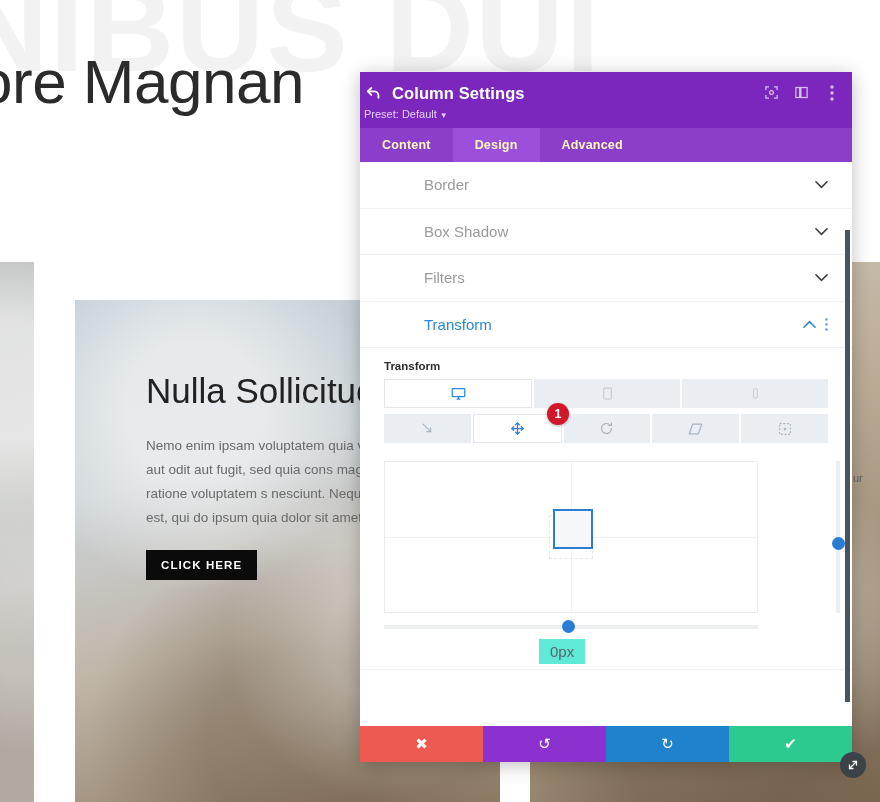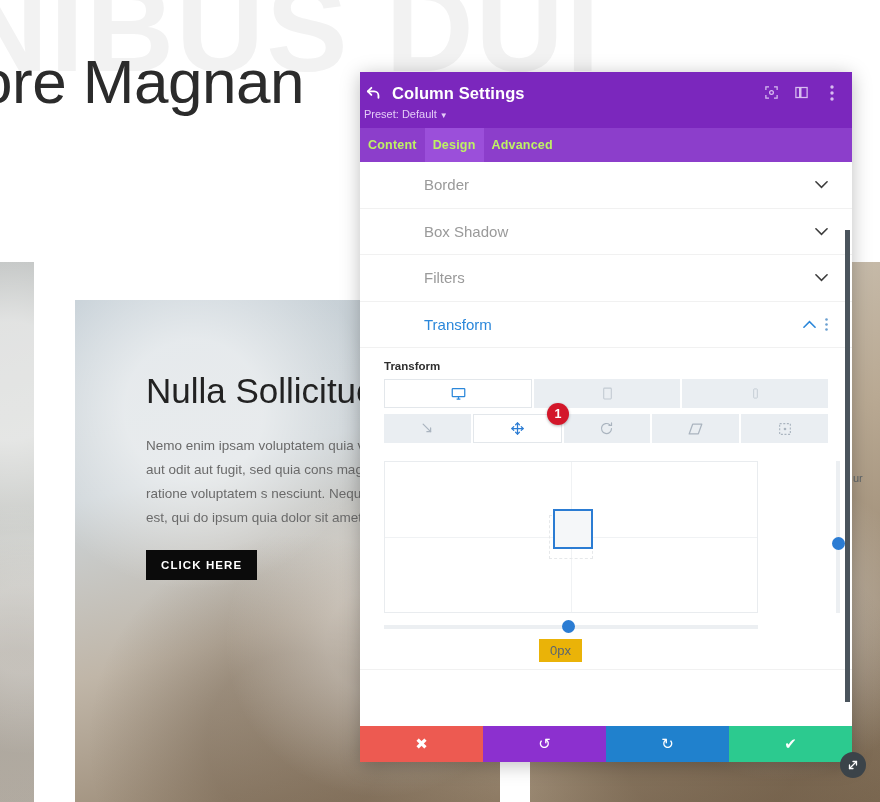--- a/index.html
+++ b/index.html
@@ -122,22 +122,22 @@
              display:flex; align-items:center; justify-content:center; }
   .preset {
     color:#e4ccf7; font-size:11px; font-weight:400; margin-top:5px; cursor:pointer;
   }
   .preset .caret { font-size:8px; margin-left:3px; }
 
   .tabs {
     display:flex; background:#8c3ecb; flex:0 0 auto;
   }
   .tab {
-    padding:10px 8px;
-    color:#bef264; font-size:12.5px; font-weight:700;
+    padding:10px 22px;
+    color:#fef9c3; font-size:12.5px; font-weight:700;
     cursor:pointer; letter-spacing:.2px;
   }
   .tab.active { background:#9b4fda; }
 
   .modal-body {
     flex:1 1 auto; position:relative; overflow:hidden; background:#fff;
   }
 
   .toggle-row {
     display:flex; align-items:center; justify-content:space-between;
@@ -226,22 +226,22 @@
     position:absolute; left:0; bottom:-16px; width:374px; height:4px;
     background:#eceff2;
   }
   .hhandle {
     position:absolute; left:178px; top:-5px;
     width:13px; height:13px; border-radius:50%;
     background:#2b7cd3; cursor:pointer;
   }
   .hval {
     position:absolute; left:155px; top:14px;
-    background:#eab308; color:#5a6570;
-    font-size:13px; padding:4px 11px; white-space:nowrap;
+    background:#5eead4; color:#5a6570;
+    font-size:15px; padding:4px 11px; white-space:nowrap;
   }
 
   .divider-line { border-top:1px solid #f1f1f1; margin-top:56px; }
 
   
   .scrollbar-track {
     position:absolute; right:0; top:0; bottom:0; width:9px; background:transparent;
   }
   .scrollbar-thumb {
     position:absolute; right:2px; top:68px; width:5px; height:472px;

